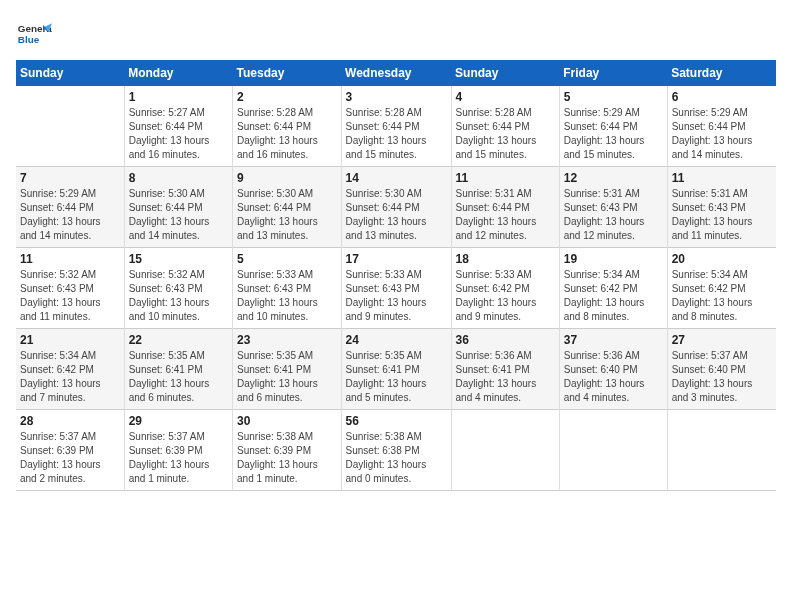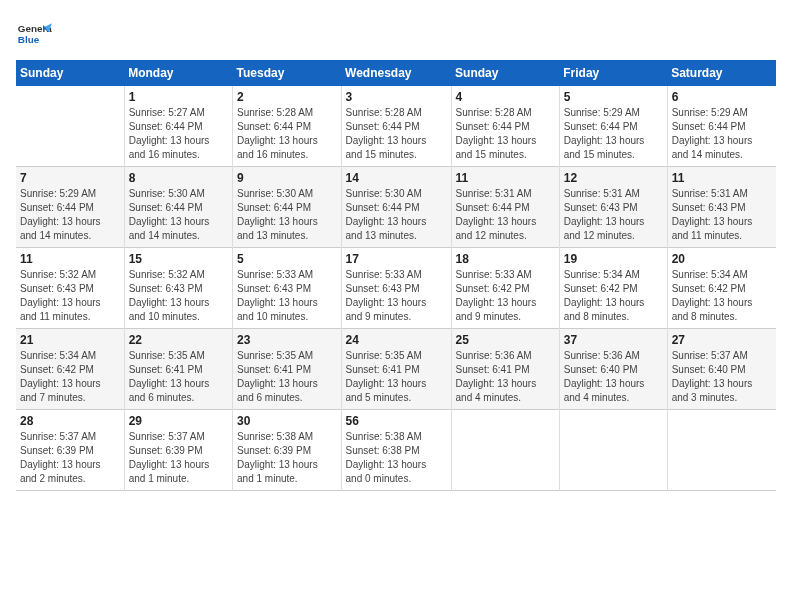--- a/index.html
+++ b/index.html
@@ -281,21 +281,21 @@
 and 6 minutes.</div>
         </td>
         <td>
           <span class="day-num">24</span>
           <div class="day-info" style="white-space: pre-line;">Sunrise: 5:35 AM
 Sunset: 6:41 PM
 Daylight: 13 hours
 and 5 minutes.</div>
         </td>
         <td>
-          <span class="day-num">25</span>
+          <span class="day-num">36</span>
           <div class="day-info" style="white-space: pre-line;">Sunrise: 5:36 AM
 Sunset: 6:41 PM
 Daylight: 13 hours
 and 4 minutes.</div>
         </td>
         <td>
           <span class="day-num">37</span>
           <div class="day-info" style="white-space: pre-line;">Sunrise: 5:36 AM
 Sunset: 6:40 PM
 Daylight: 13 hours

